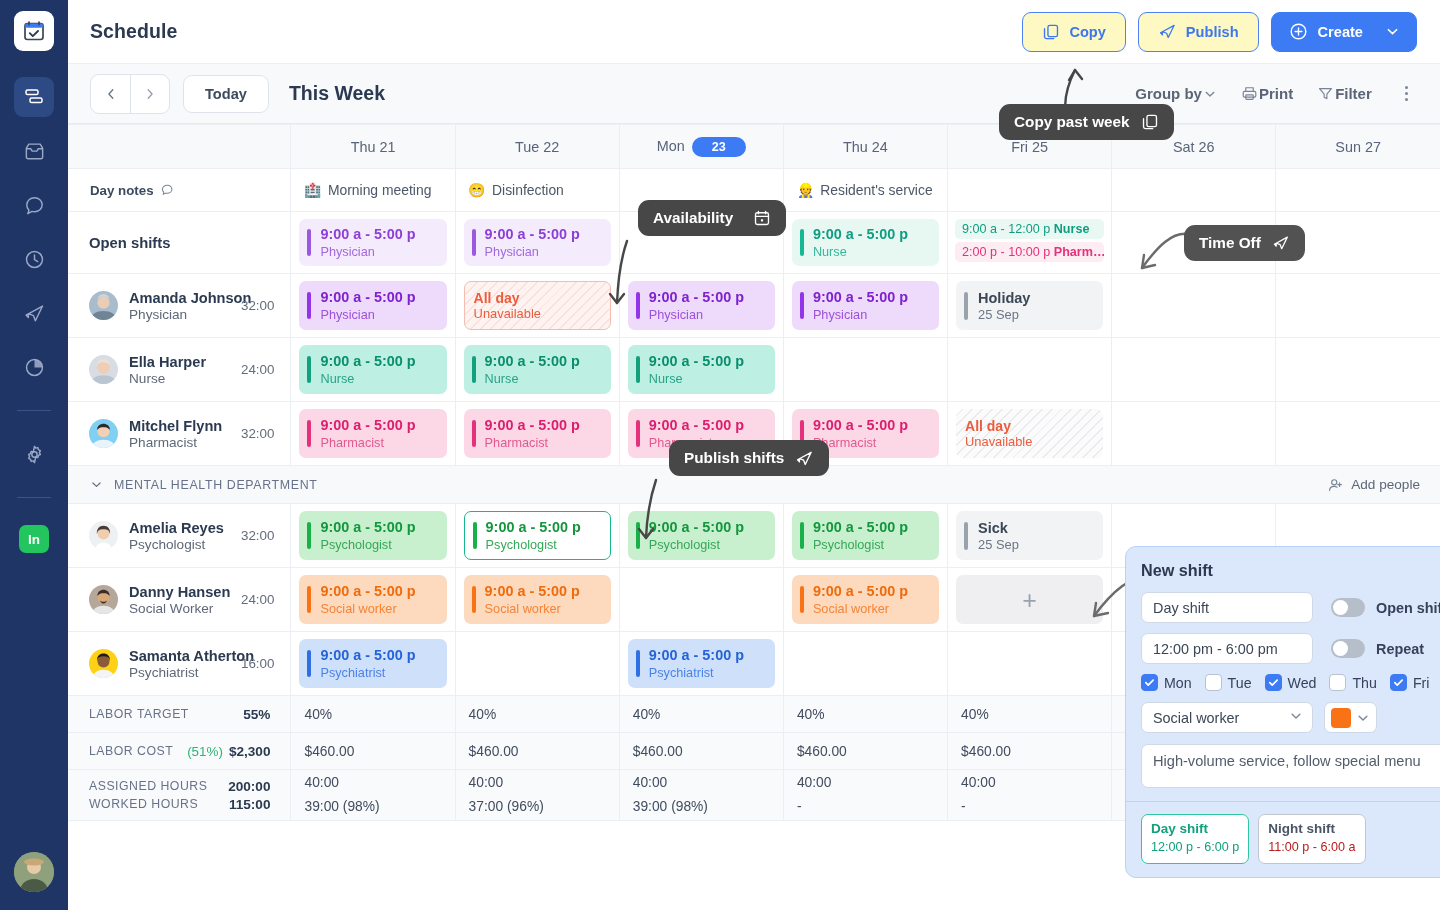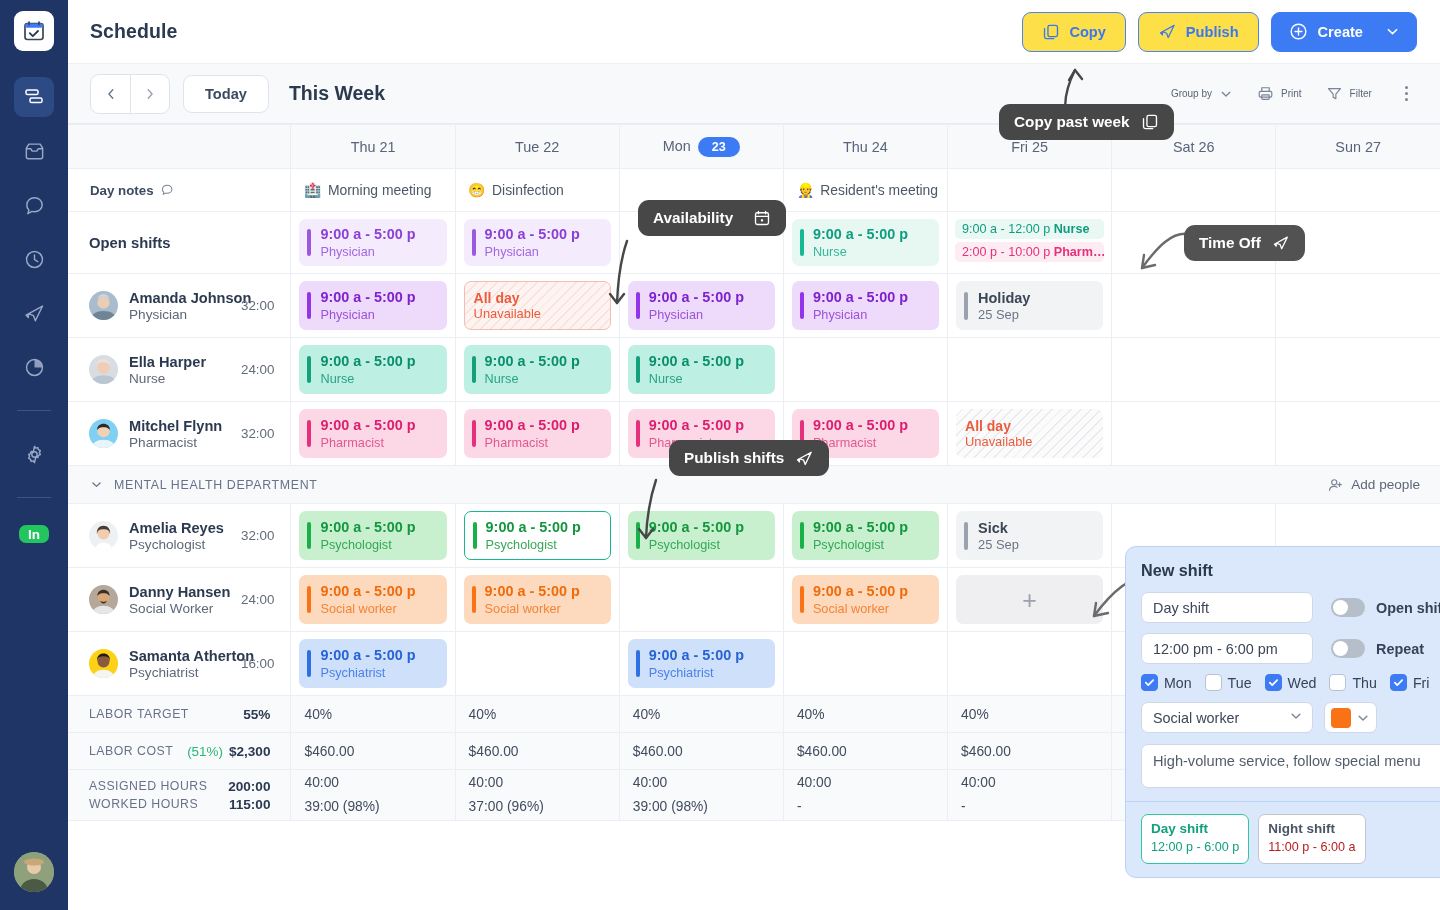--- a/index.html
+++ b/index.html
@@ -23,21 +23,21 @@
   }
   .rail-nav { margin-top:26px; display:flex; flex-direction:column; align-items:center; gap:14px; width:100%; }
   .rail-btn {
     width:40px; height:40px; border-radius:9px; display:flex; align-items:center; justify-content:center;
     cursor:pointer;
   }
   .rail-btn.active { background:#2e4a85; }
   .rail-btn svg { display:block; }
   .rail-sep { width:34px; height:1px; background:#3a5489; margin:9px 0; }
   .rail-badge {
-    width:30px; height:18px; border-radius:7px; background:#23c55e; color:#fff;
+    width:30px; height:28px; border-radius:7px; background:#23c55e; color:#fff;
     font-size:13.5px; font-weight:bold; display:flex; align-items:center; justify-content:center;
     margin-top:4px; cursor:pointer;
   }
   .rail-avatar {
     position:absolute; left:14px; bottom:18px; width:40px; height:40px; border-radius:50%;
     overflow:hidden; cursor:pointer; background:#7d8a6b;
   }
   .rail-avatar .ph { width:100%; height:100%; }
 
   
@@ -47,21 +47,21 @@
   .topbar {
     height:64px; flex:0 0 64px; display:flex; align-items:center;
     padding:0 23px 0 22px; background:#fff; border-bottom:1px solid #eceff3;
   }
   .page-title { font-size:19.5px; font-weight:bold; color:#2b3a50; letter-spacing:.1px; }
   .topbar-actions { margin-left:auto; display:flex; align-items:center; gap:12px; }
   .btn {
     height:40px; border-radius:9px; display:inline-flex; align-items:center; gap:9px;
     padding:0 19px; font-size:14.6px; font-weight:bold; cursor:pointer; white-space:nowrap;
   }
-  .btn-outline { border:1.4px solid #4d82f3; color:#3b77f0; background:#fde047; }
+  .btn-outline { border:1.4px solid #4d82f3; color:#3b77f0; background:#fef9c3; }
   .btn-primary { background:#3c7bf4; color:#fff; border:1.4px solid #3c7bf4; padding:0 16px 0 17px; gap:10px; }
   .btn-caret { margin-left:12px; display:flex; align-items:center; }
 
   
   .controls {
     height:60px; flex:0 0 60px; display:flex; align-items:center; padding:0 23px 0 22px;
     background:#f7f9fb; border-bottom:1px solid #e7ebf1;
   }
   .nav-group { display:flex; border:1px solid #dfe4ec; border-radius:9px; overflow:hidden; background:#fff; }
   .nav-arrow {
@@ -82,42 +82,42 @@
   }
   .seg-item {
     height:38px; padding:0 20px; display:flex; align-items:center; justify-content:center;
     font-size:14.6px; color:#4a5668; cursor:pointer; border-right:1px solid #e4e8ef;
   }
   .seg-item:last-child { border-right:none; }
   .seg-item.active { background:#e2e6ec; color:#37425a; }
 
   .controls-right { margin-left:auto; display:flex; align-items:center; gap:24px; }
   .ctrl-link {
-    display:flex; align-items:center; gap:7px; font-size:10px; color:#5b6576; cursor:pointer;
+    display:flex; align-items:center; gap:1px; font-size:15px; color:#5b6576; cursor:pointer;font-weight:bold;
   }
   .kebab { display:flex; flex-direction:column; gap:3px; padding:6px 9px; cursor:pointer; }
   .kebab i { width:3.2px; height:3.2px; border-radius:50%; background:#7a8494; display:block; }
 
   
   .grid-wrap { flex:1; position:relative; overflow:hidden; background:#fff; }
   .gtable { width:100%; border-collapse:collapse; table-layout:fixed; }
   .gtable col.c0 { width:221px; }
   .gtable col.cd { width:162.7px; }
 
   .gtable th, .gtable td {
     border-right:1px solid #ebeef3; border-bottom:1px solid #ebeef3;
     vertical-align:middle; padding:0;
   }
   .gtable td:last-child, .gtable th:last-child { border-right:none; }
 
   tr.head-row th { height:44px; background:#f7f9fb; border-top:1px solid #ebeef3; }
   .dayhead { font-size:14.4px; color:#59647a; font-weight:normal; text-align:center; }
   .dayhead .pill {
     display:inline-flex; align-items:center; justify-content:center;
-    min-width:24px; height:20px; padding:0 14px; border-radius:10px;
+    min-width:24px; height:20px; padding:0 20px; border-radius:10px;
     background:#3c7bf4; color:#fff; font-size:12.6px; font-weight:bold; margin-left:7px;
     vertical-align:middle;
   }
   tr.notes-row td { height:43px; }
   .notes-label {
     padding-left:22px; font-size:13.3px; font-weight:bold; color:#3c4a60;
     display:flex; align-items:center; gap:6px;
   }
   .note-cell { padding-left:13px; font-size:13.9px; color:#4c5767; display:flex; align-items:center; gap:6px; }
   .note-cell .em { font-size:14px; }
@@ -455,21 +455,21 @@
                 </div>
               </td>
           <td>
                 <div class="note-cell">
                   <span></span>
                 </div>
               </td>
           <td>
                 <div class="note-cell">
                   <span class="em">👷</span>
-                  <span>Resident's meeting</span>
+                  <span>Resident's service</span>
                 </div>
               </td>
           <td></td>
           <td></td>
           <td></td>
         </tr>
 
 
         <tr class="openrow">
           <td>

